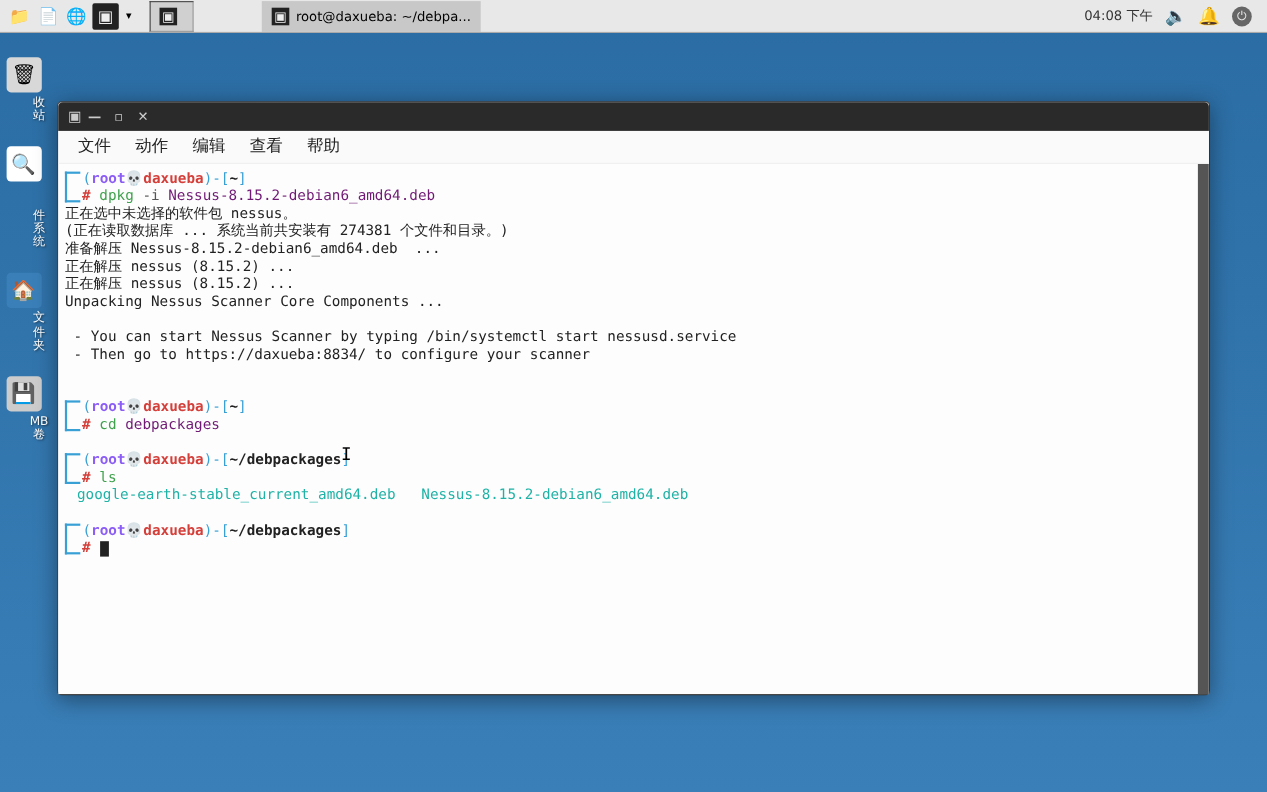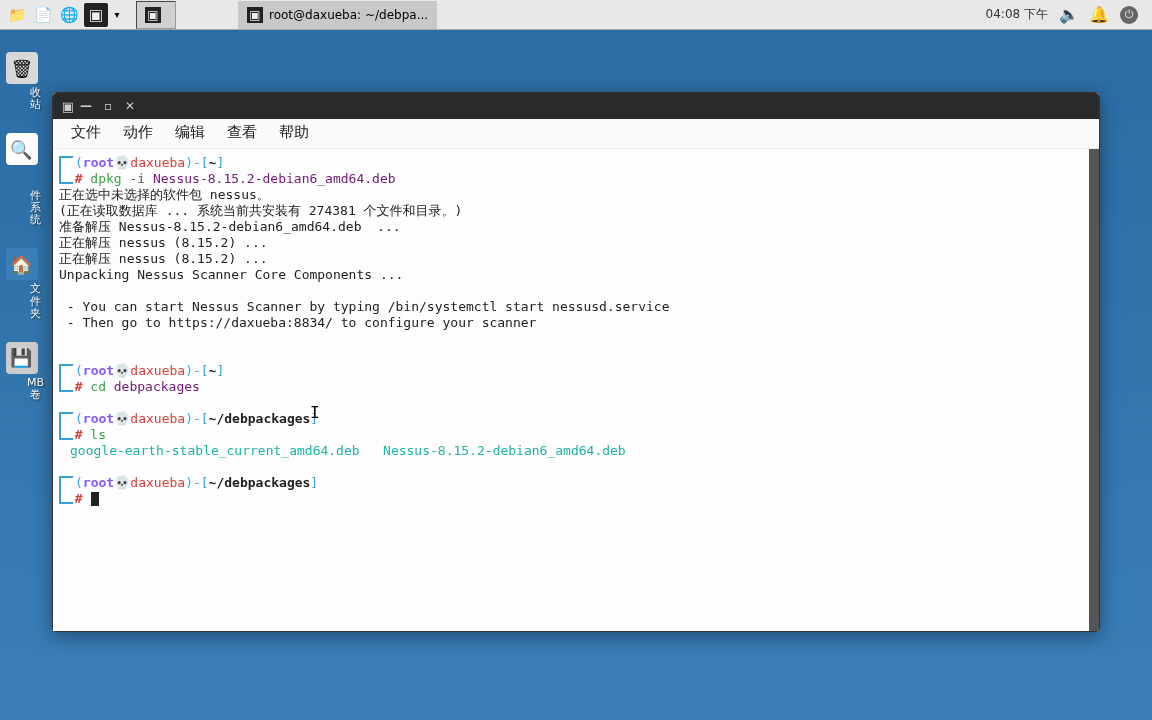--- a/index.html
+++ b/index.html
@@ -144,21 +144,21 @@
     }
     .scrollbar {
       position: absolute;
       right: 0; top: 0; bottom: 0;
       width: 10px;
       background: #555;
     }
     .prompt-line .lpar { color: #39a0d6; }
     .prompt-line .user { color: #8b5cf6; font-weight: bold; }
     .prompt-line .at   { color: #d43f3a; }
-    .prompt-line .host { color: #d43f3a; font-weight: normal; }
+    .prompt-line .host { color: #d43f3a; font-weight: bold; }
     .prompt-line .rpar { color: #39a0d6; }
     .prompt-line .dash { color: #39a0d6; }
     .prompt-line .br   { color: #39a0d6; }
     .prompt-line .path { color: #222; font-weight: bold; }
     .prompt-hash { color: #d43f3a; font-weight: bold; }
     .cmd-name { color: #3fa14d; }
     .cmd-arg-u { color: #701a75; }
     .cmd-arg   { color: #555; }
     .lsout     { color: #1fb2a6; margin-left: 11px; }
     .cursor {

